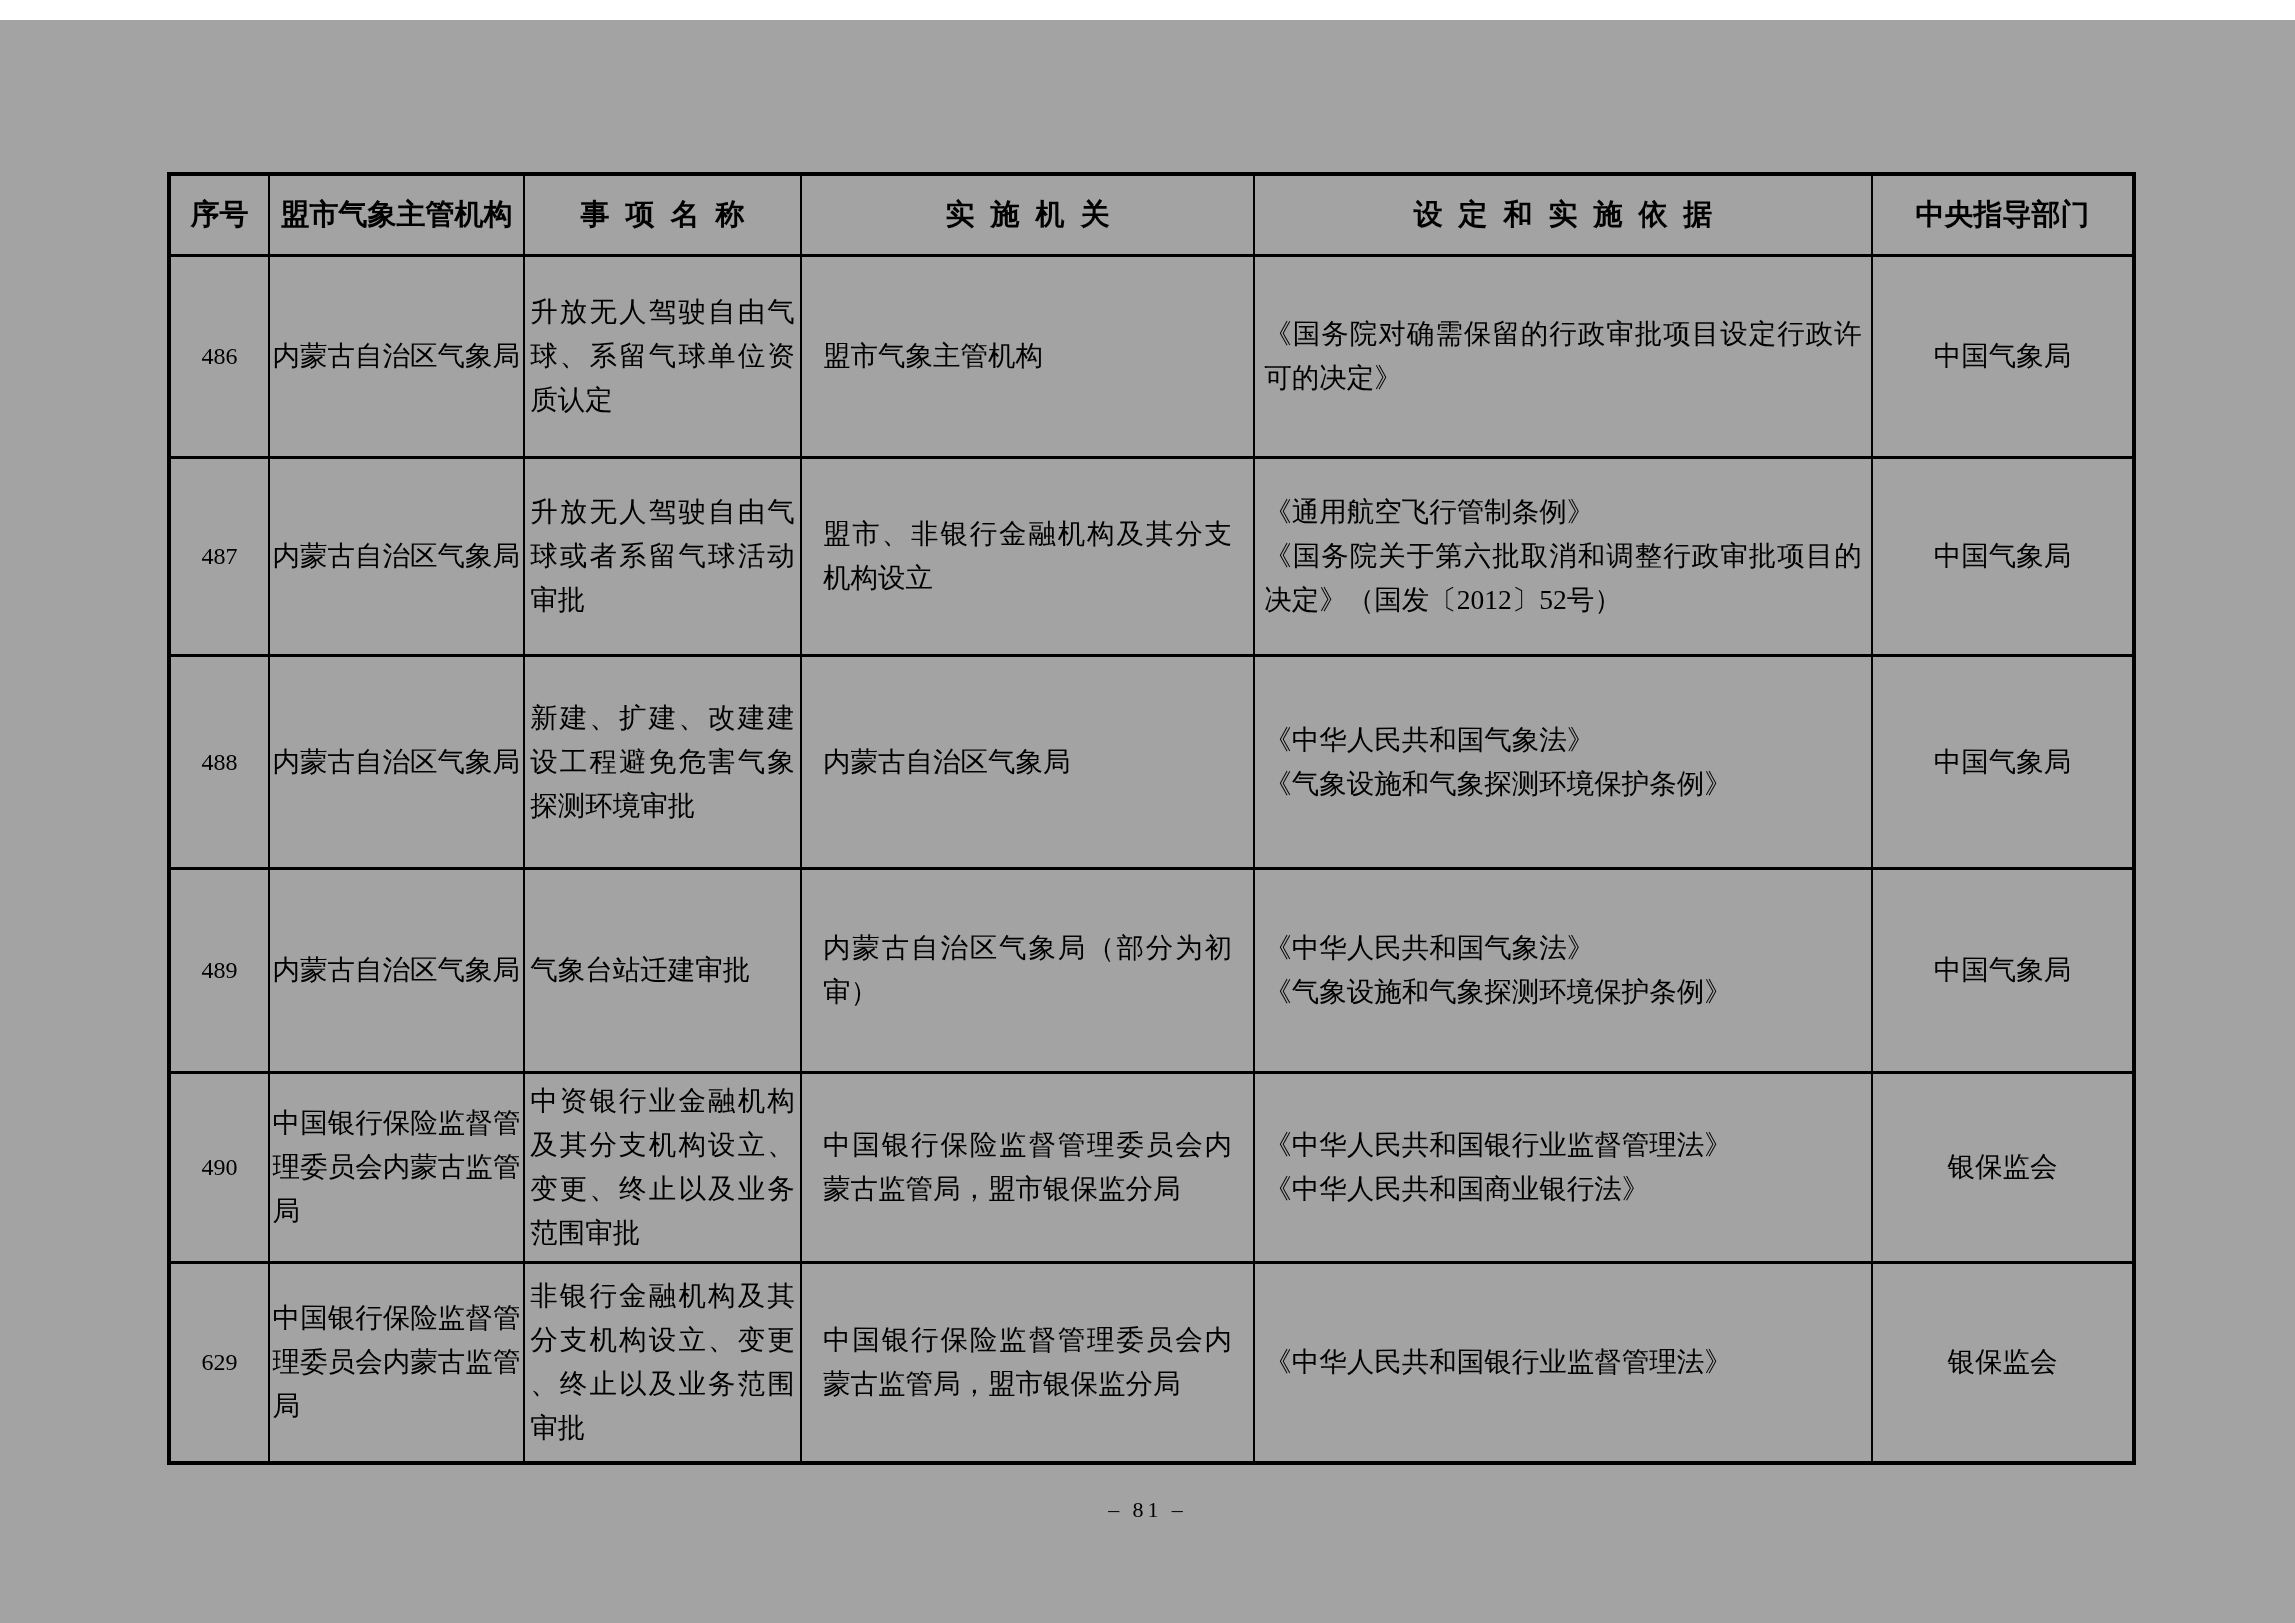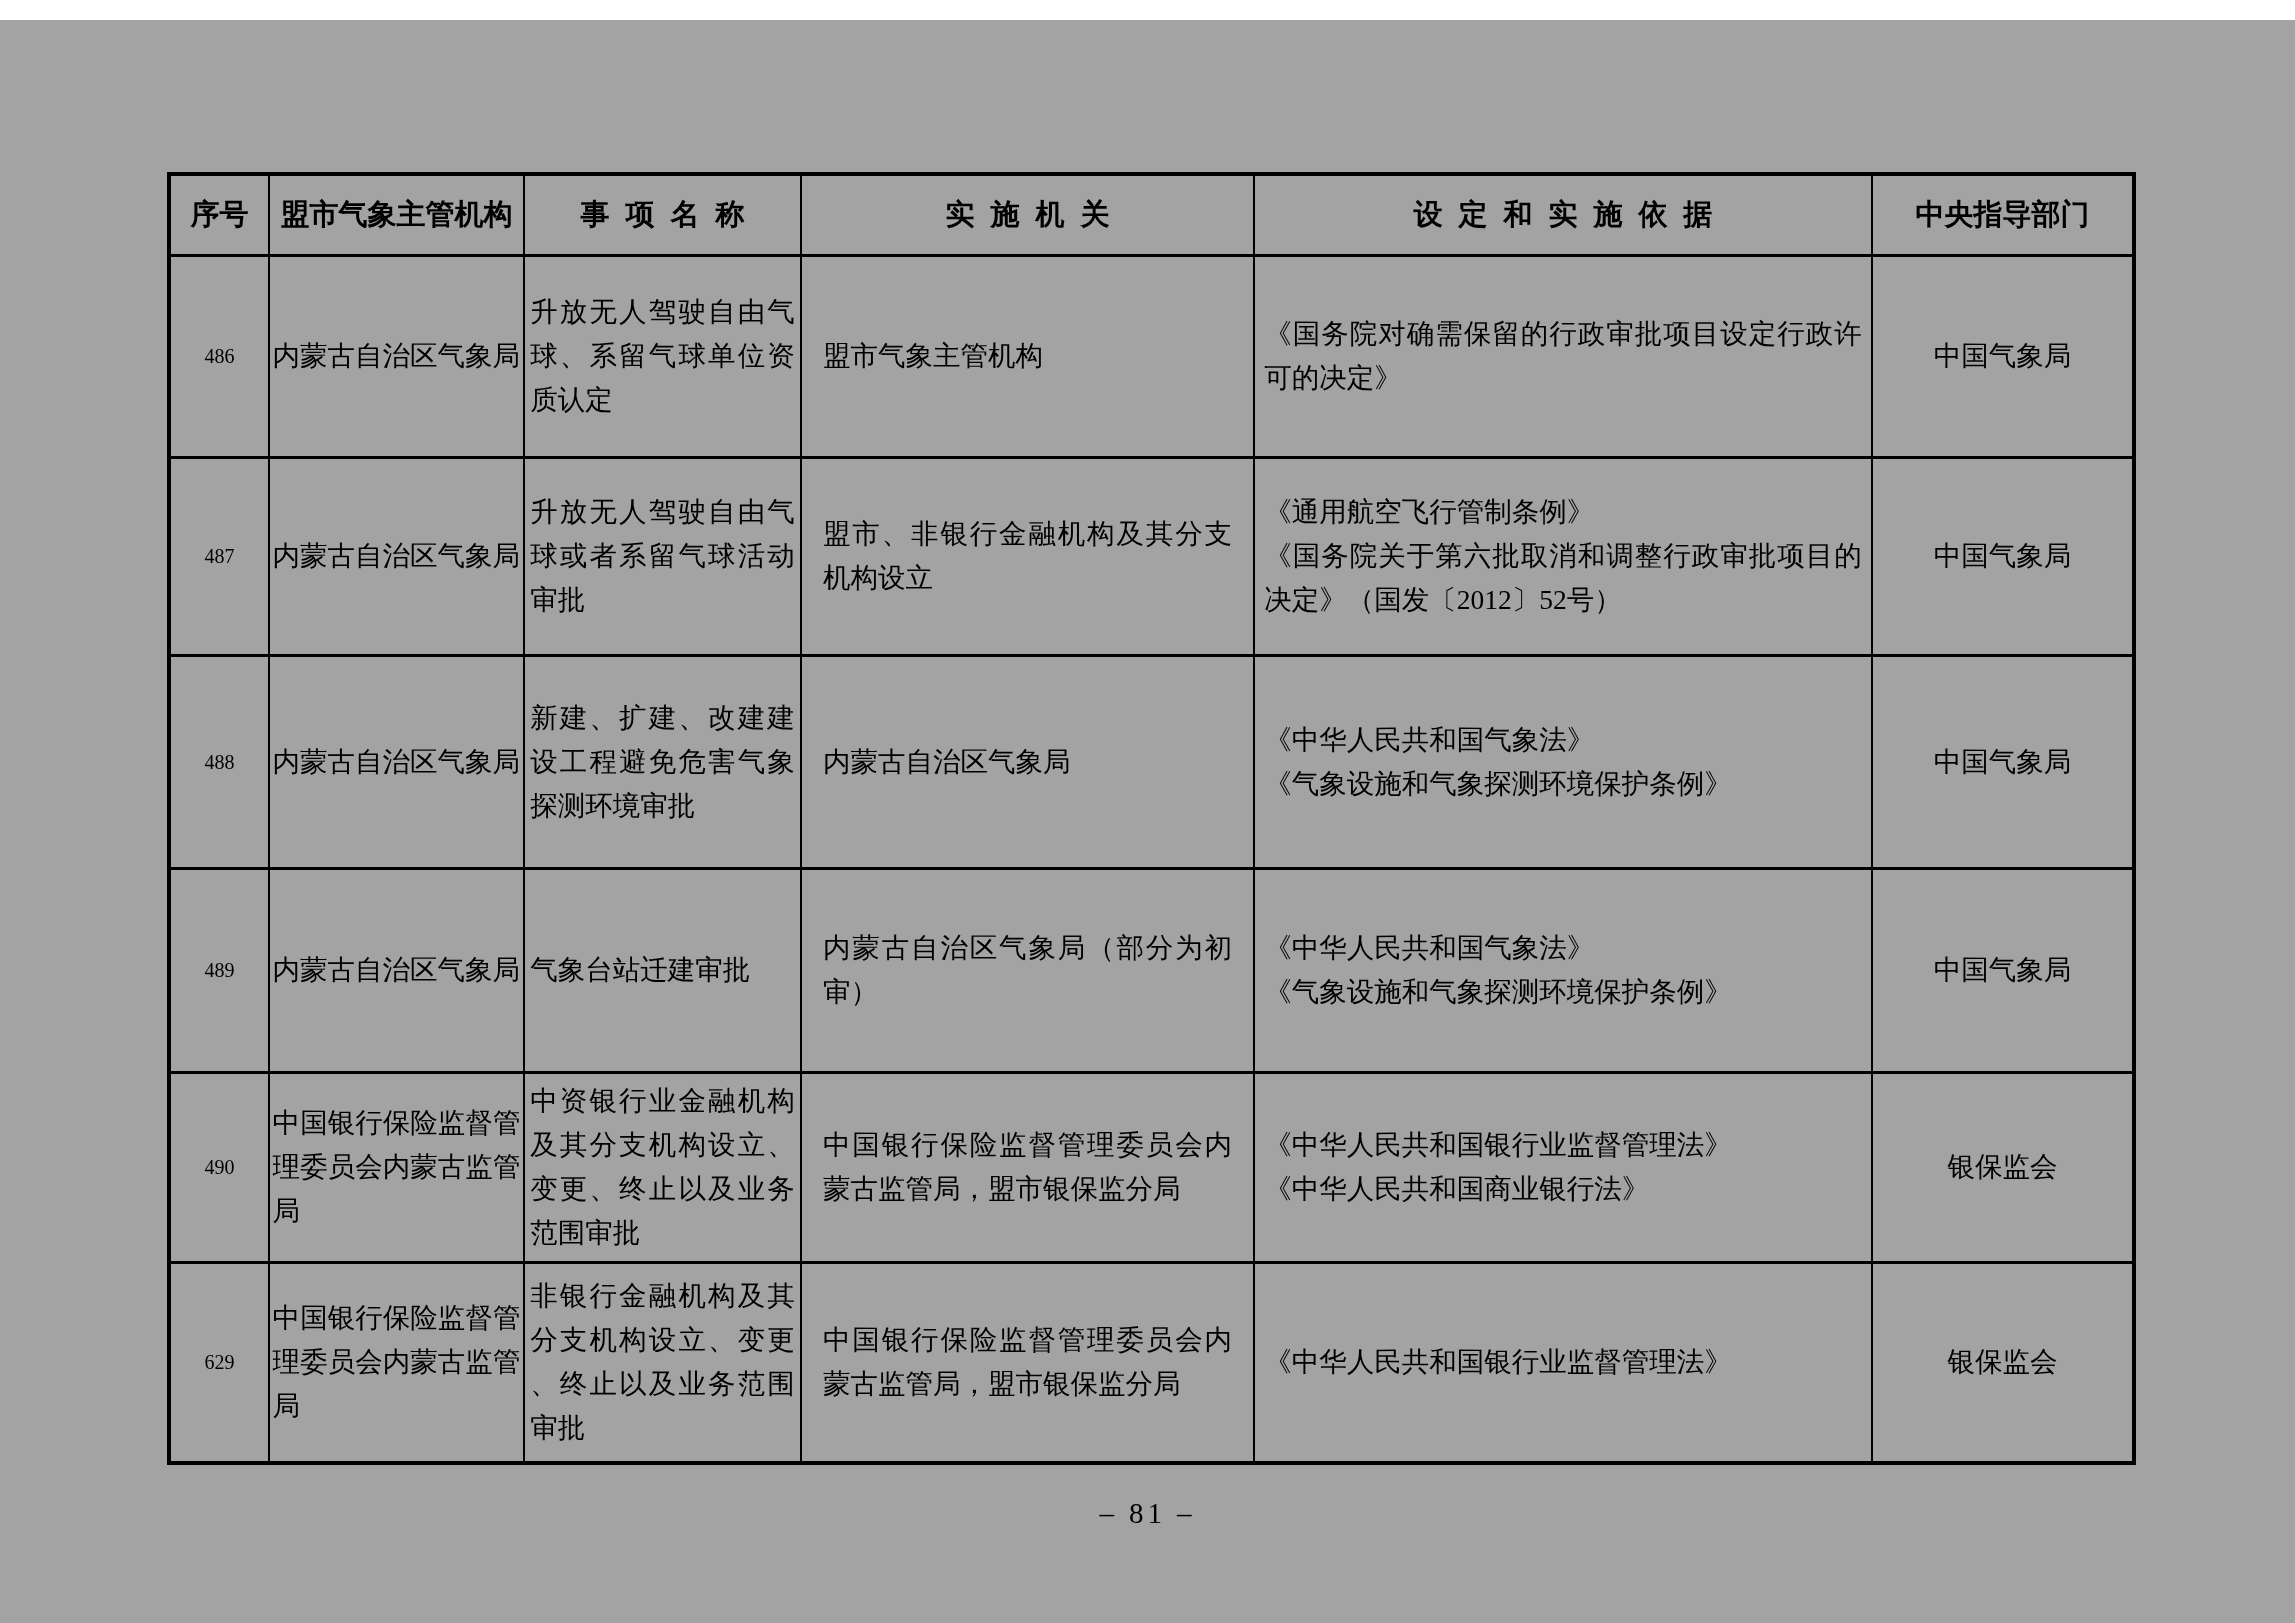--- a/index.html
+++ b/index.html
@@ -48,21 +48,21 @@
     text-align: center;
     word-spacing: 7.9px;
     padding: 0 2.6px;
   }
   .doc-table td {
     font-size: 27.5px;
     line-height: 44px;
   }
   td.cell-no {
     text-align: center;
-    font-size: 20px;
+    font-size: 24px;
     padding: 0 1.3px;
     font-family: Liberation Serif, serif;
   }
   td.cell-dept {
     text-align: justify;
     line-break: anywhere;
     padding: 0 2.6px;
   }
   td.cell-item {
     text-align: justify;
@@ -83,21 +83,21 @@
     text-align: center;
     padding: 0 2.6px;
   }
   .basis-line { margin: 0; }
   .page-footer {
     position: absolute;
     top: 1477px;
     left: 0;
     width: 100%;
     text-align: center;
-    font-size: 29px;
+    font-size: 22px;
     letter-spacing: 3.9px;
     font-family: "Liberation Serif", "DejaVu Serif", serif;
   }
 </style>
 </head>
 <body>
 
 <div class="page">
 
   <table class="doc-table">

